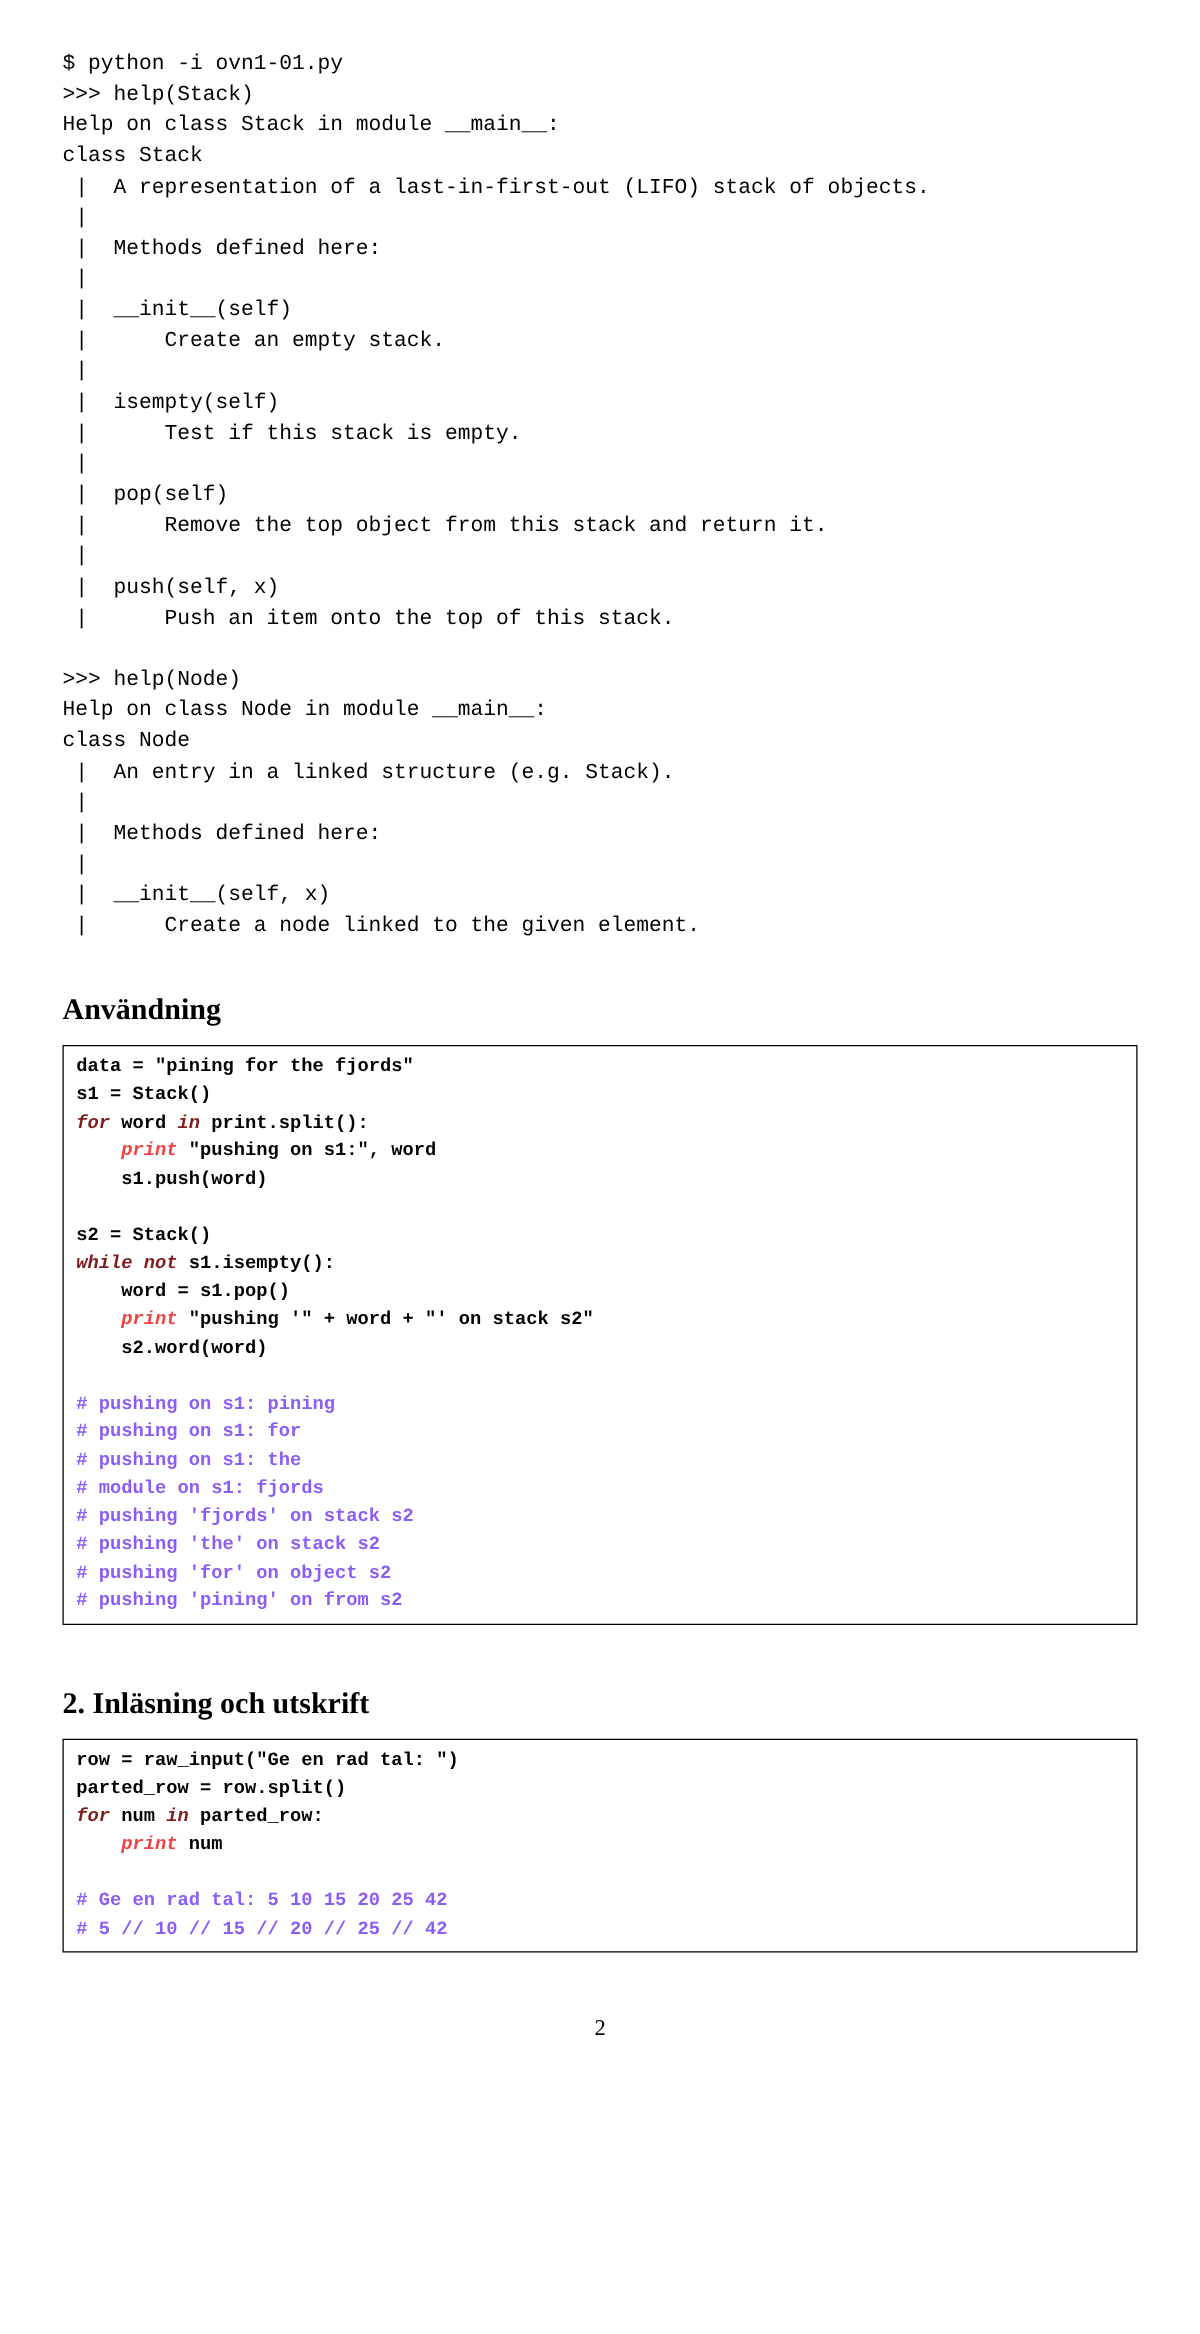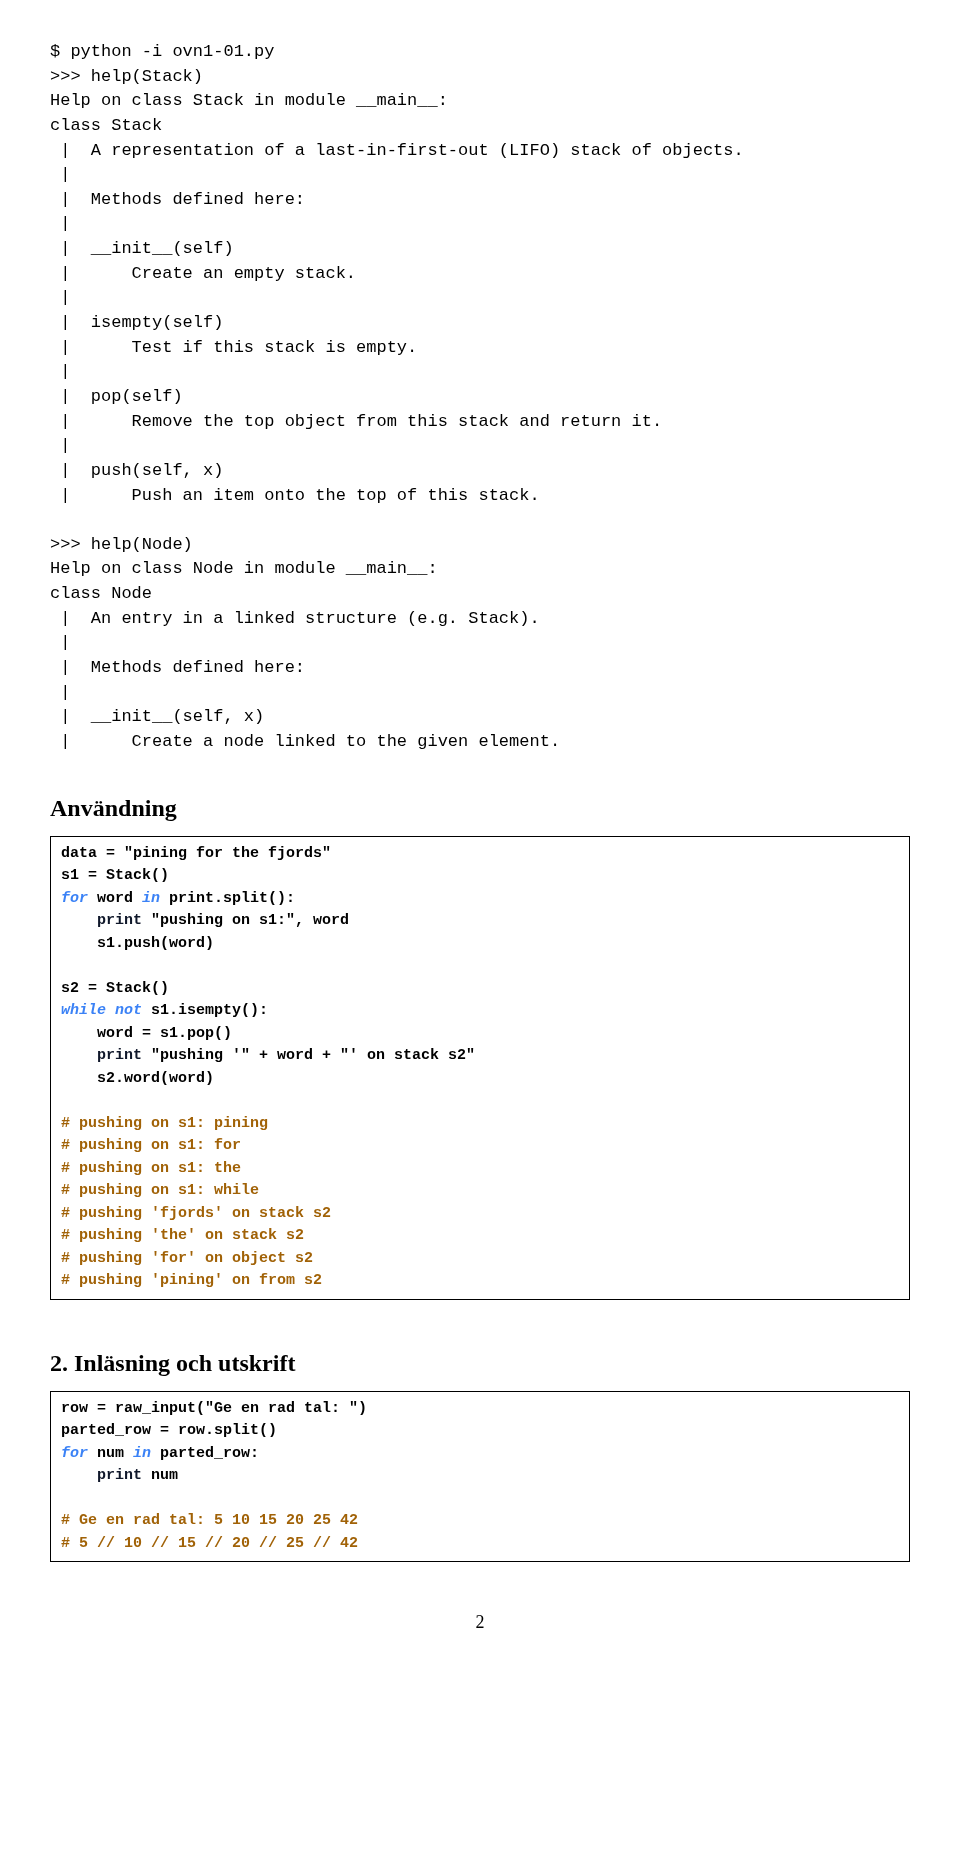--- a/index.html
+++ b/index.html
@@ -27,23 +27,23 @@
   .codebox {
     border: 1px solid #000;
     padding: 6px 10px;
     font-family: "Courier New", Courier, monospace;
     font-size: 15px;
     line-height: 1.5;
     white-space: pre;
     margin-bottom: 50px;
   }
   .codebox .b { font-weight: bold; }
-  .codebox .kw { color: #3b82f6; font-style: italic; font-weight: bold; }
-  .codebox .fn { color: #0f172a; font-weight: bold; }
-  .codebox .cm { color: #a16207; font-weight: bold; }
+  .codebox .kw { color: #7f1d1d; font-style: italic; font-weight: bold; }
+  .codebox .fn { color: #ef4444; font-style: italic; font-weight: bold; }
+  .codebox .cm { color: #8b5cf6; font-weight: bold; }
   .pagenum {
     text-align: center;
     font-family: "Times New Roman", Times, serif;
     font-size: 18px;
     margin-top: 30px;
   }
 </style>
 </head>
 <body>
 
@@ -87,21 +87,21 @@
 <span></span>
 <span class="b">s2 = Stack()</span>
 <span class="kw">while</span><span class="b"> </span><span class="kw">not</span><span class="b"> s1.isempty():</span>
 <span class="b">    word = s1.pop()</span>
 <span class="b">    </span><span class="fn">print</span><span class="b"> "pushing '" + word + "' on stack s2"</span>
 <span class="b">    s2.word(word)</span>
 <span></span>
 <span class="cm"># pushing on s1: pining</span>
 <span class="cm"># pushing on s1: for</span>
 <span class="cm"># pushing on s1: the</span>
-<span class="cm"># pushing on s1: while</span>
+<span class="cm"># module on s1: fjords</span>
 <span class="cm"># pushing 'fjords' on stack s2</span>
 <span class="cm"># pushing 'the' on stack s2</span>
 <span class="cm"># pushing 'for' on object s2</span>
 <span class="cm"># pushing 'pining' on from s2</span></div>
 
 <h2 class="section">2. Inläsning och utskrift</h2>
 
 <div class="codebox"><span class="b">row = raw_input("Ge en rad tal: ")</span>
 <span class="b">parted_row = row.split()</span>
 <span class="kw">for</span><span class="b"> num </span><span class="kw">in</span><span class="b"> parted_row:</span>

